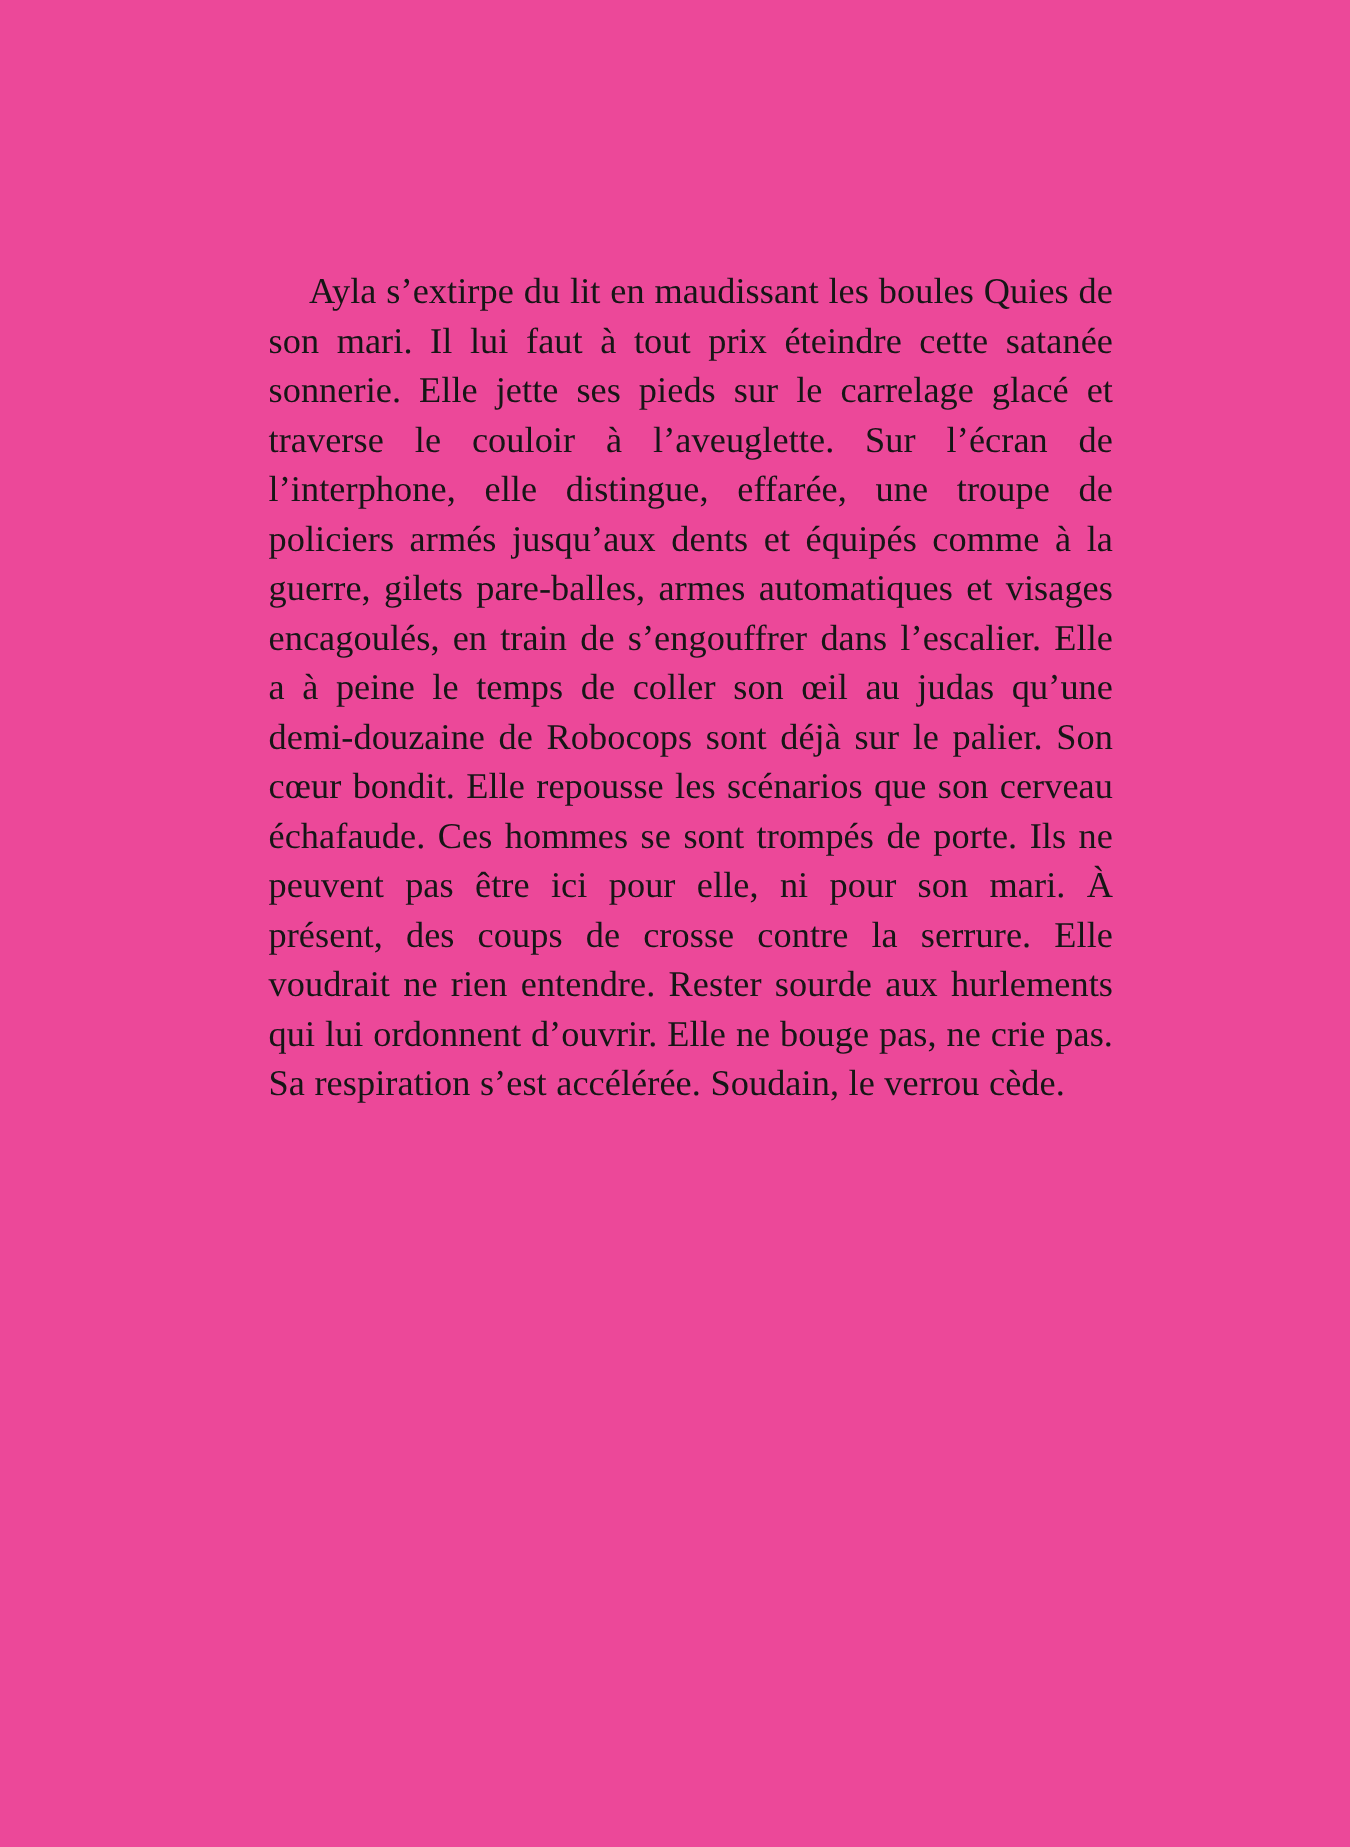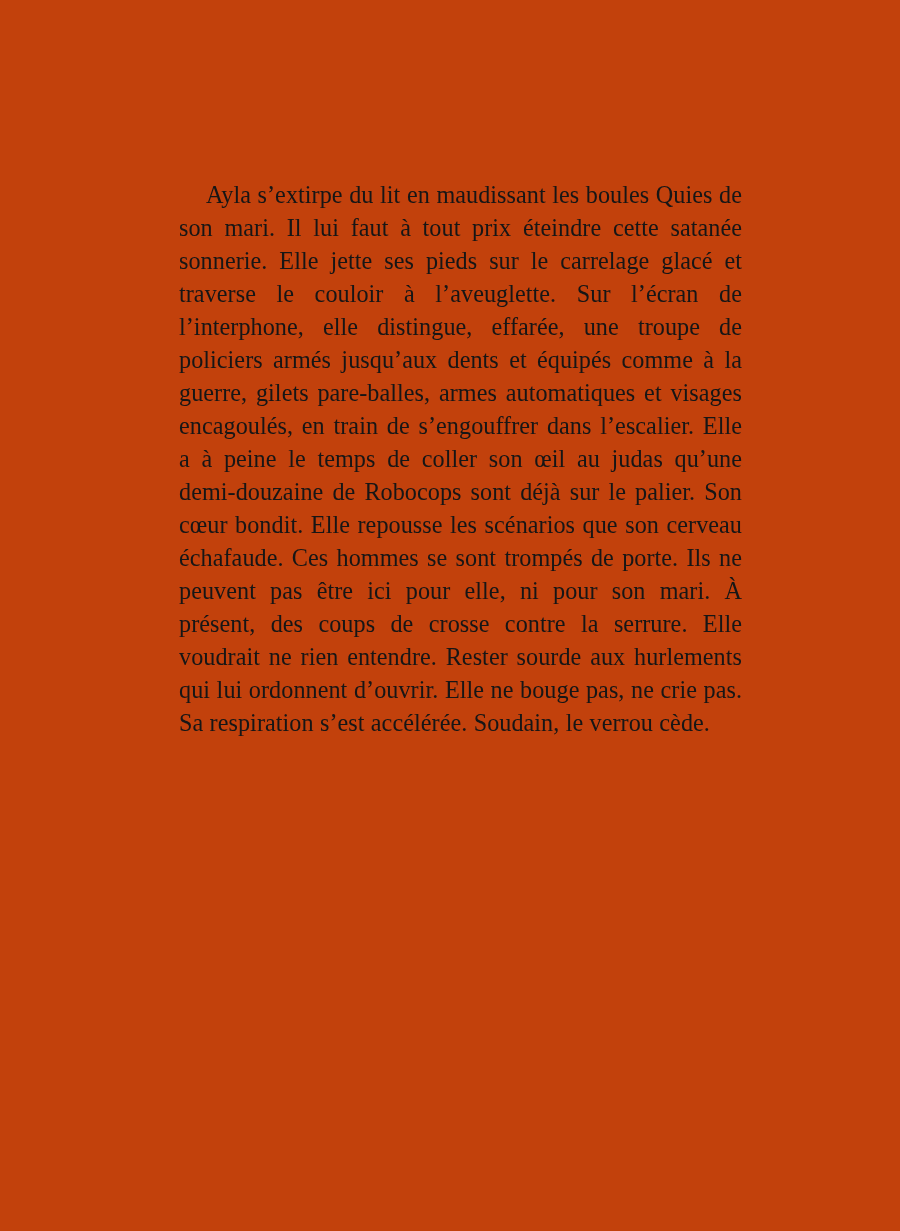--- a/index.html
+++ b/index.html
@@ -10,21 +10,21 @@
     width: 900px;
     height: 1231px;
     background: #ffffff;
     font-family: "Liberation Serif", "DejaVu Serif", serif;
     overflow: hidden;
   }
   .page {
     position: relative;
     width: 900px;
     height: 1231px;
-    background: #c2410c;
+    background: #ec4899;
     box-sizing: border-box;
   }
   .text-block {
     position: absolute;
     left: 179px;
     top: 178px;
     width: 563px;
   }
   .body-paragraph {
     margin: 0;

